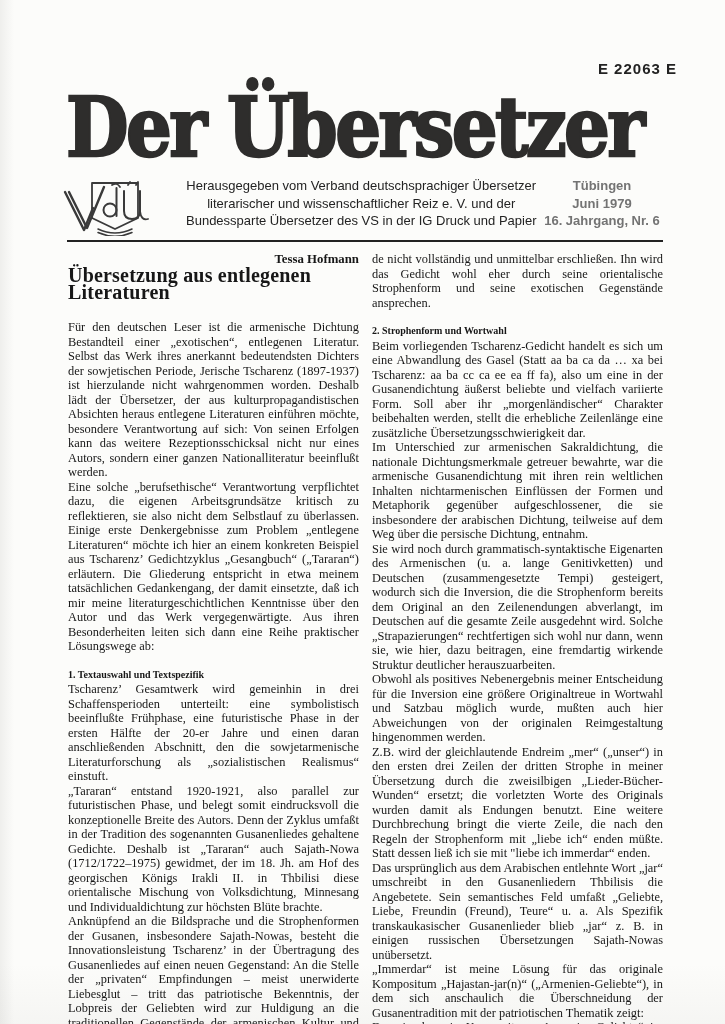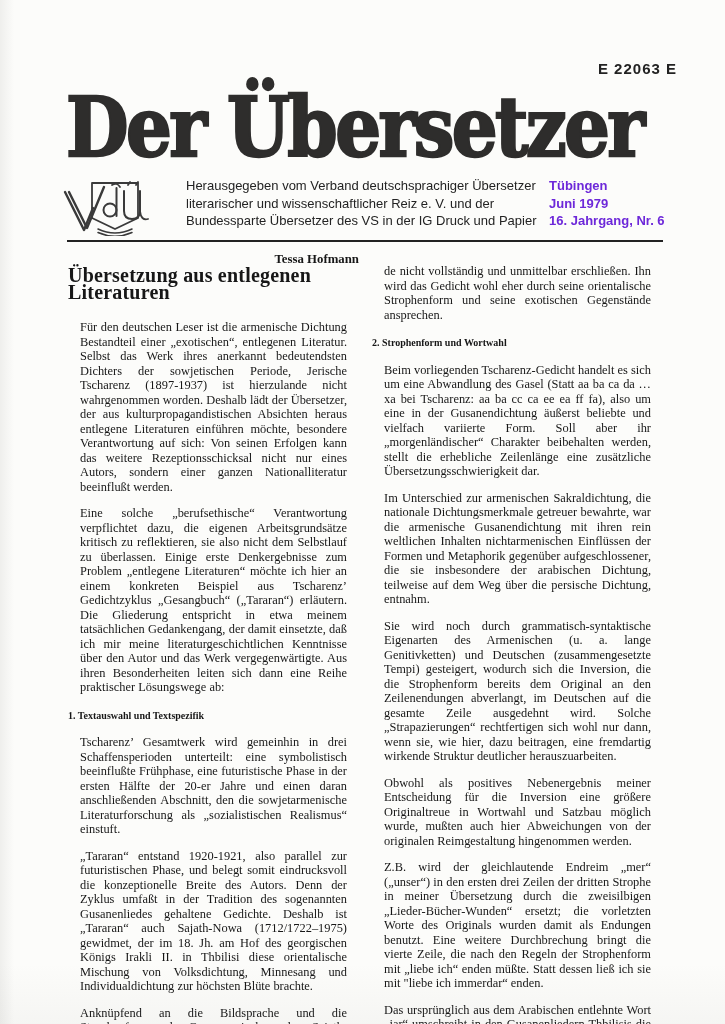--- a/index.html
+++ b/index.html
@@ -36,53 +36,53 @@
     font-weight:bold;
     font-size:82px;line-height:86px;
     letter-spacing:-3px;
     color:#2e2d2c;
     -webkit-text-stroke:2.4px #2e2d2c;
     transform:scaleX(.88);
     transform-origin:left center;
     white-space:nowrap;
   }
   .masthead-row{
-    position:absolute;top:177px;left:62px;right:58px;
-    display:flex;align-items:flex-start;
+    position:absolute;top:177px;left:62px;right:64px;
+    display:flex;align-items:flex-start;text-align:center;
   }
   .logo{flex:0 0 auto;margin-top:1px;}
   .publisher{
     margin-left:26px;
     font-family:"Liberation Sans", sans-serif;
     font-size:13px;line-height:17.5px;
     color:#232323;
   }
   .issue{
     margin-left:auto;
     font-family:"Liberation Sans", sans-serif;
     font-weight:bold;
     font-size:13px;line-height:17.5px;
-    color:#6d28d9;
+    color:#737373;
     width:118px;
   }
   .rule{
     position:absolute;top:240px;left:67px;right:62px;
     border-top:2px solid #222;
   }
   .columns{
     position:absolute;top:252px;left:68px;right:62px;
     display:flex;gap:13px;
   }
   .col{
     flex:0 0 291px;width:291px;
     font-size:12.4px;line-height:14.5px;
     text-align:justify;
     color:#171717;
   }
-  .col p{margin:12px;}
+  .col p{margin:0;}
   .col h3{
     font-size:10px;line-height:14.5px;
     margin:14px 0 0 0;
   }
   .article-author{
     font-weight:bold;font-size:12.8px;line-height:15px;
     text-align:right;
   }
   .article-title{
     font-weight:bold;font-size:20px;line-height:16.5px;

